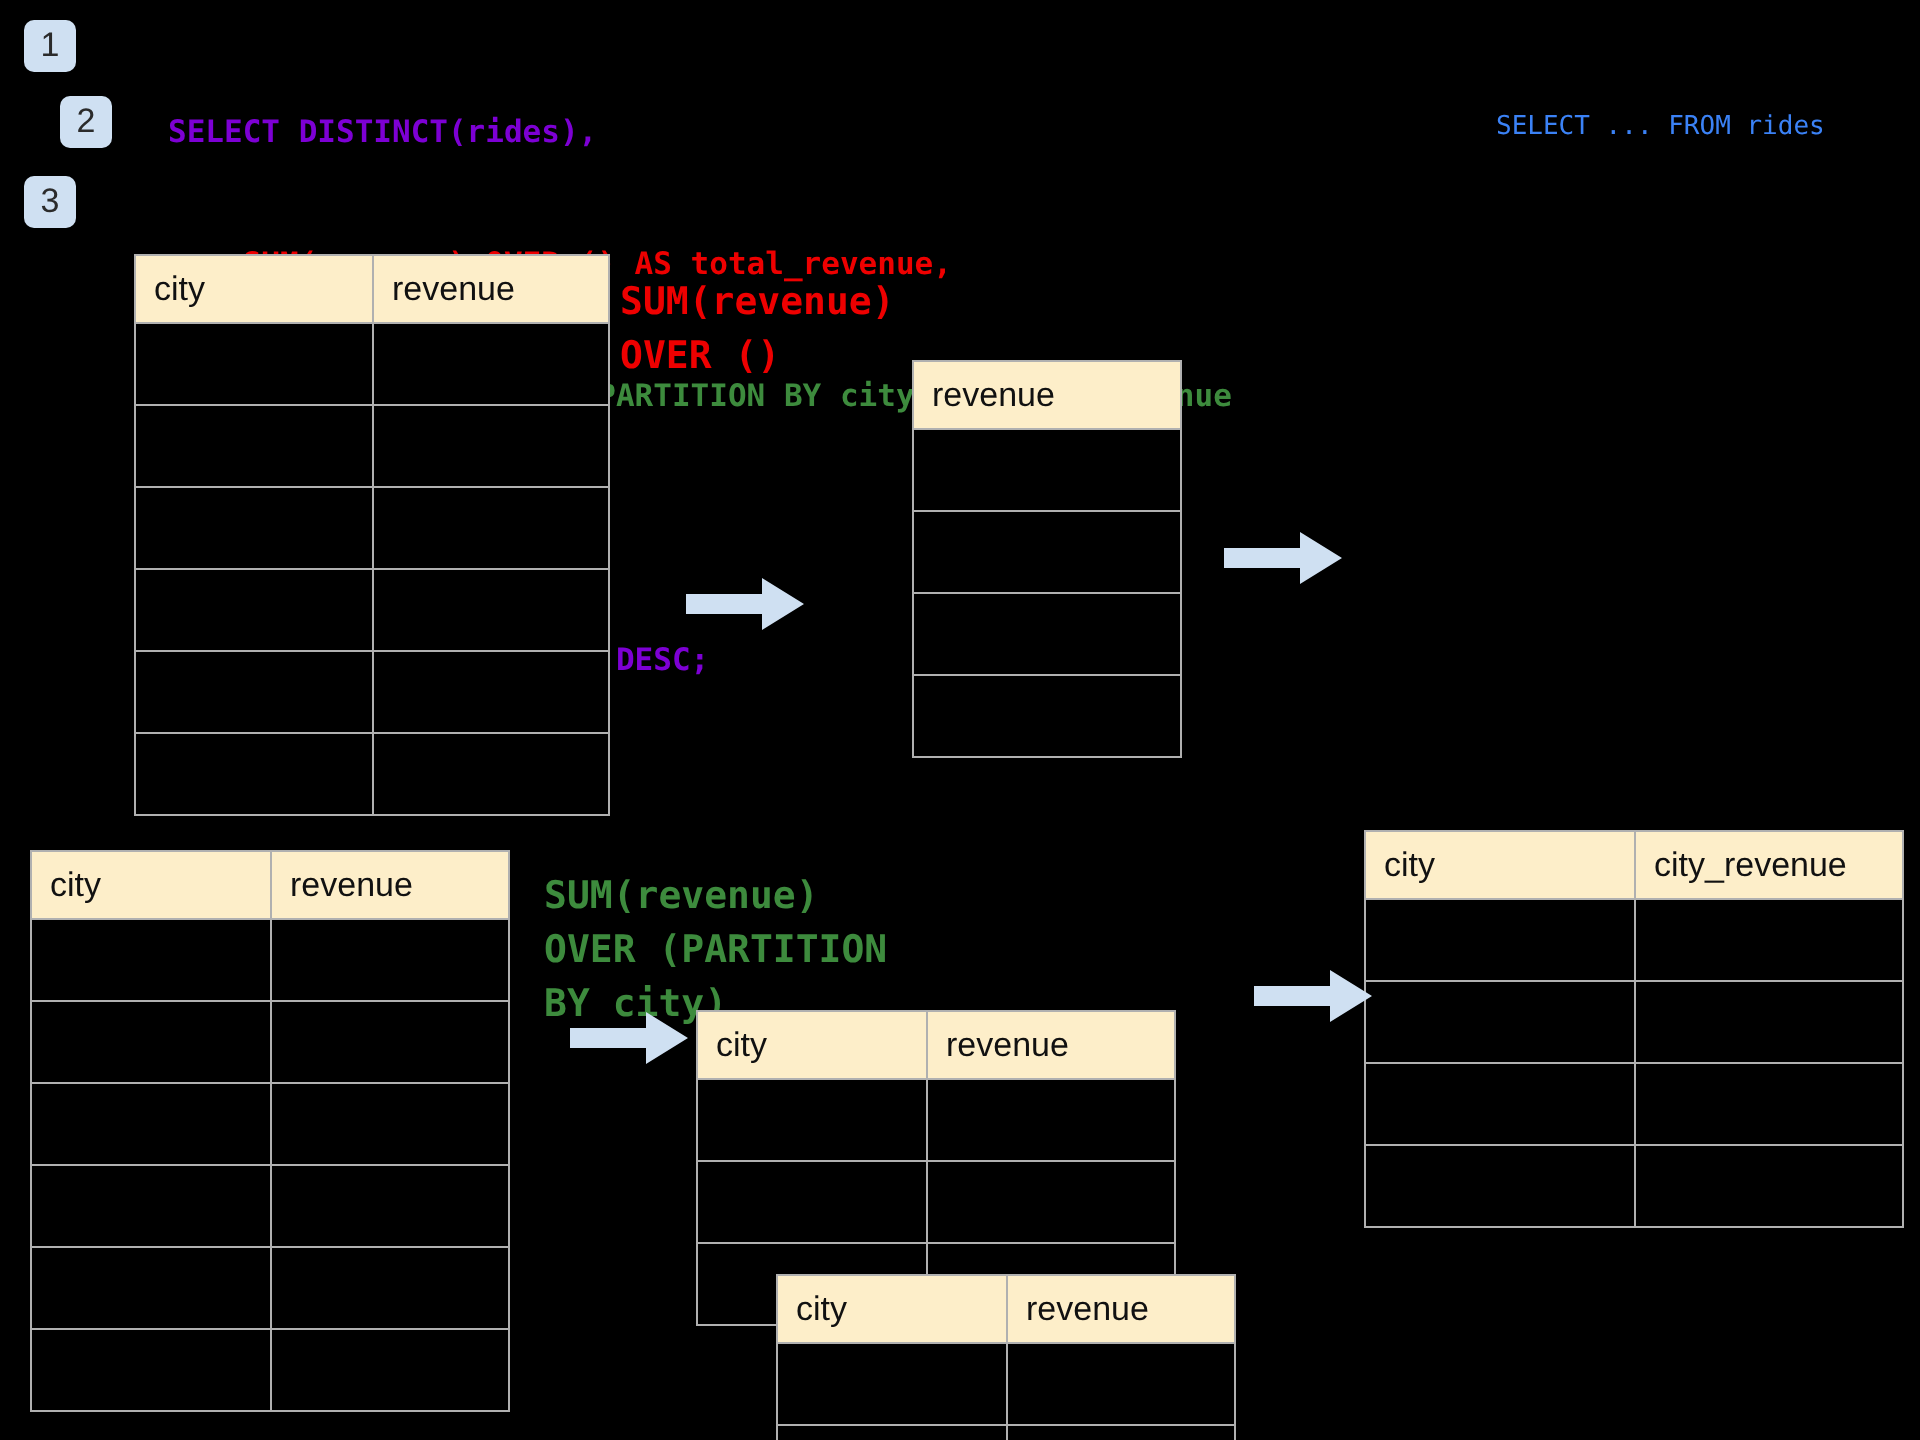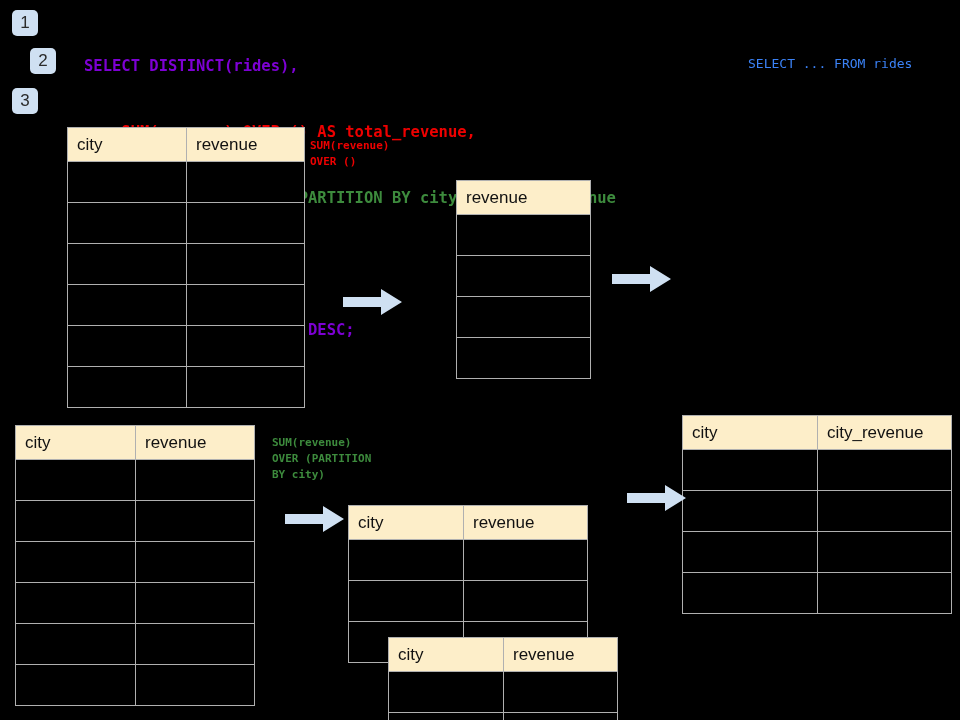--- a/index.html
+++ b/index.html
@@ -58,22 +58,22 @@
     color: #3b82f6;
     white-space: pre;
     width: 170px;
     margin-top: 16px;
   }
 
   
   .annot {
     position: absolute;
     font-family: "DejaVu Sans Mono", "Liberation Mono", monospace;
-    font-size: 11px;
-    line-height: 16px;
+    font-size: 19px;
+    line-height: 27px;
     font-weight: bold;
     white-space: pre;
   }
   #annot-over-all { left: 310px; top: 138px; color: #ee0000; }
   #annot-partition { left: 272px; top: 435px; color: #3d8b3d; }
 
   
   .tbl {
     position: absolute;
     border-collapse: collapse;

